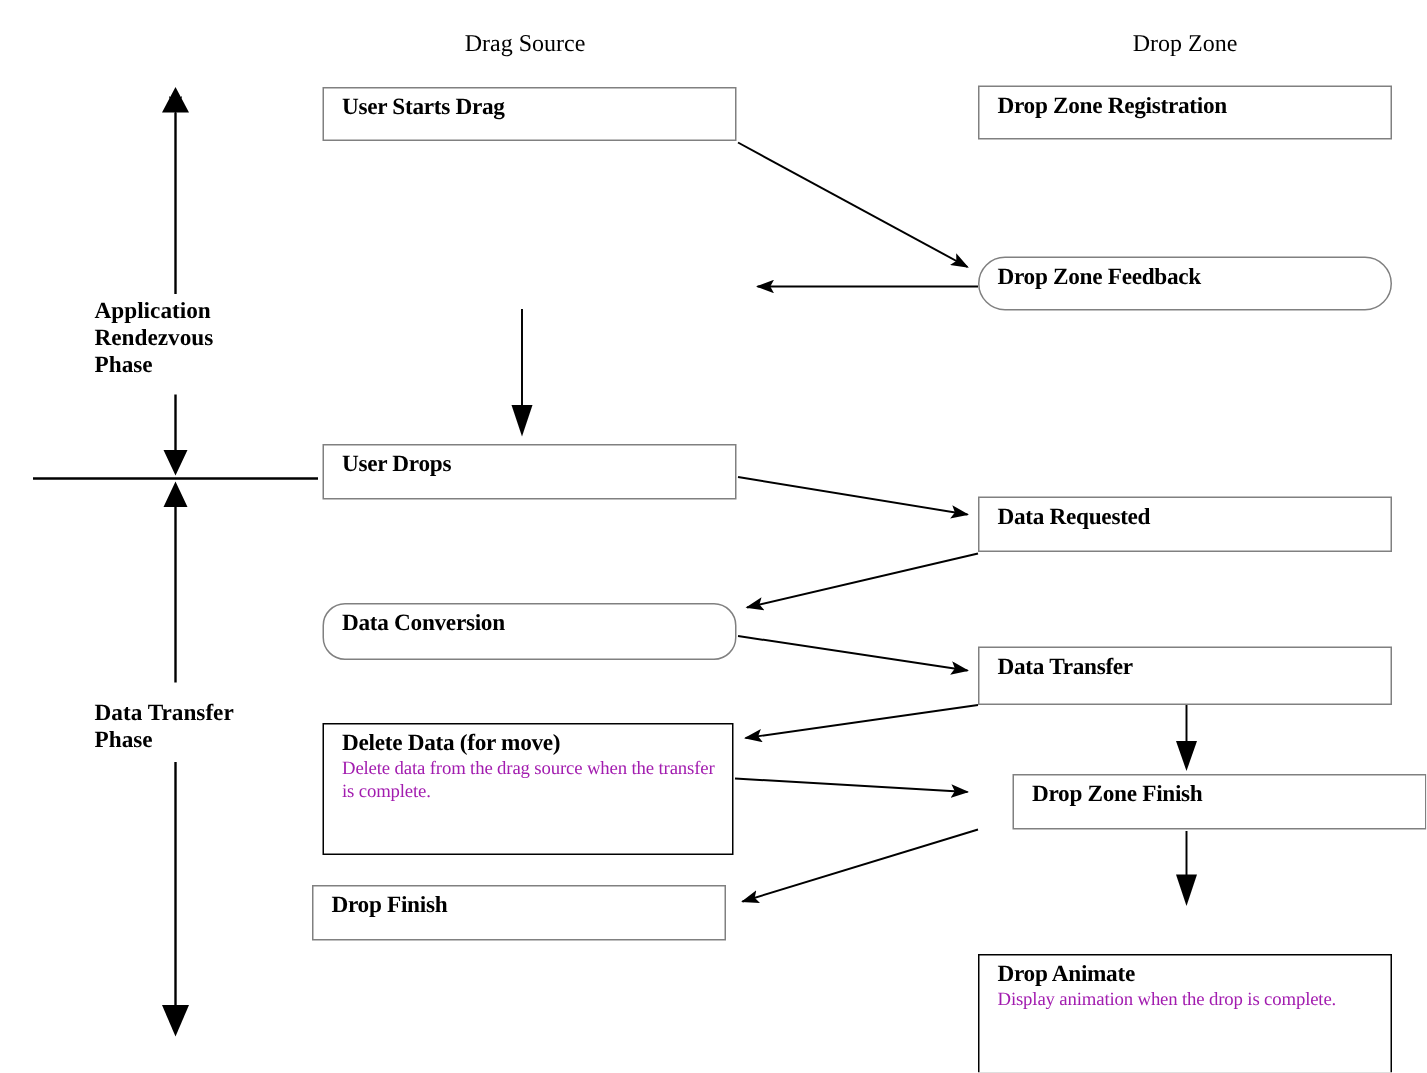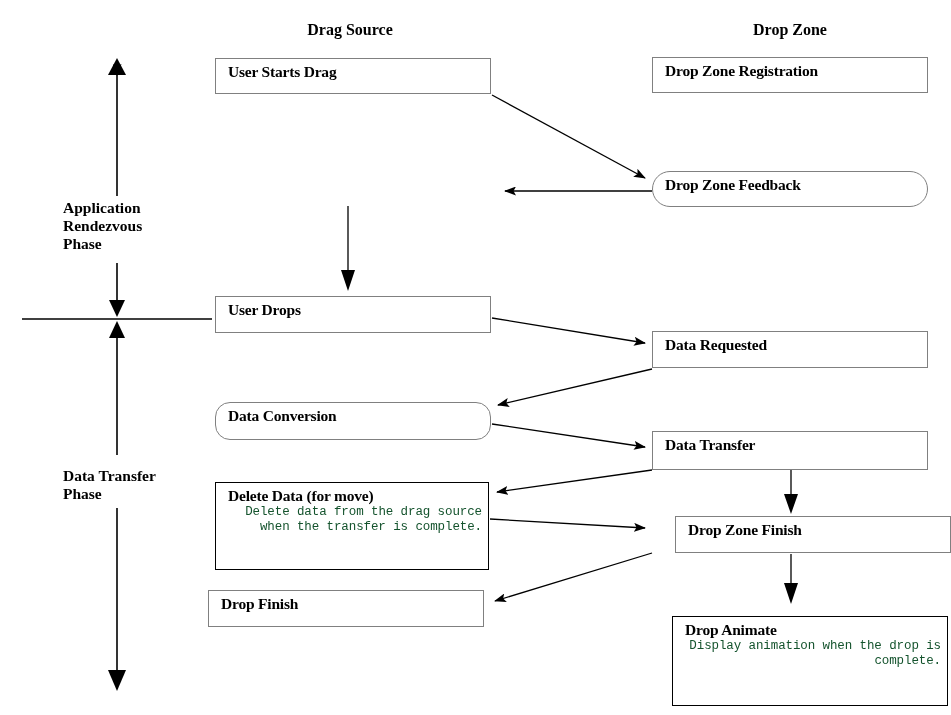--- a/index.html
+++ b/index.html
@@ -22,21 +22,21 @@
     position: absolute;
     left: 0;
     top: 0;
     width: 951px;
     height: 715px;
     pointer-events: none;
   }
   .col-title {
     position: absolute;
     font-family: "Liberation Serif", "DejaVu Serif", serif;
-    font-weight: bold;
+    font-weight: normal;
     font-size: 16px;
     color: #000000;
     white-space: nowrap;
     text-align: center;
   }
   .node {
     position: absolute;
     box-sizing: border-box;
     background: #ffffff;
     border: 1px solid #808080;
@@ -48,27 +48,26 @@
   .node-title {
     font-family: "Liberation Serif", "DejaVu Serif", serif;
     font-weight: bold;
     font-size: 15.5px;
     line-height: 18px;
     color: #000000;
     white-space: nowrap;
     letter-spacing: -0.2px;
   }
   .node-desc {
-    font-family: Liberation Mono, monospace;
+    font-family: Liberation Serif, serif;
     font-size: 12.5px;
     line-height: 15px;
-    color: #14532d;
+    color: #a21caf;
     padding-right: 6px;
     letter-spacing: -0.1px;
-    text-align: right;
   }
   .phase-label {
     position: absolute;
     font-family: "Liberation Serif", "DejaVu Serif", serif;
     font-weight: bold;
     font-size: 15.5px;
     line-height: 18px;
     color: #000000;
     white-space: pre-line;
     text-align: left;
@@ -179,18 +178,18 @@
   </div>
 
   <div class="node" style="left:652px; top:431px; width:276px; height:39px;">
     <div class="node-title">Data Transfer</div>
   </div>
 
   <div class="node" style="left:644px; top:516px; width:276px; height:37px;margin-left:31px;">
     <div class="node-title">Drop Zone Finish</div>
   </div>
 
-  <div class="node thick" style="left:652px; top:616px; width:276px; height:90px;margin-left:20px;">
+  <div class="node thick" style="left:652px; top:636px; width:276px; height:80px;">
     <div class="node-title">Drop Animate</div>
     <div class="node-desc">Display animation when the drop is complete.</div>
   </div>
 
 </div>
 
 </body></html>

